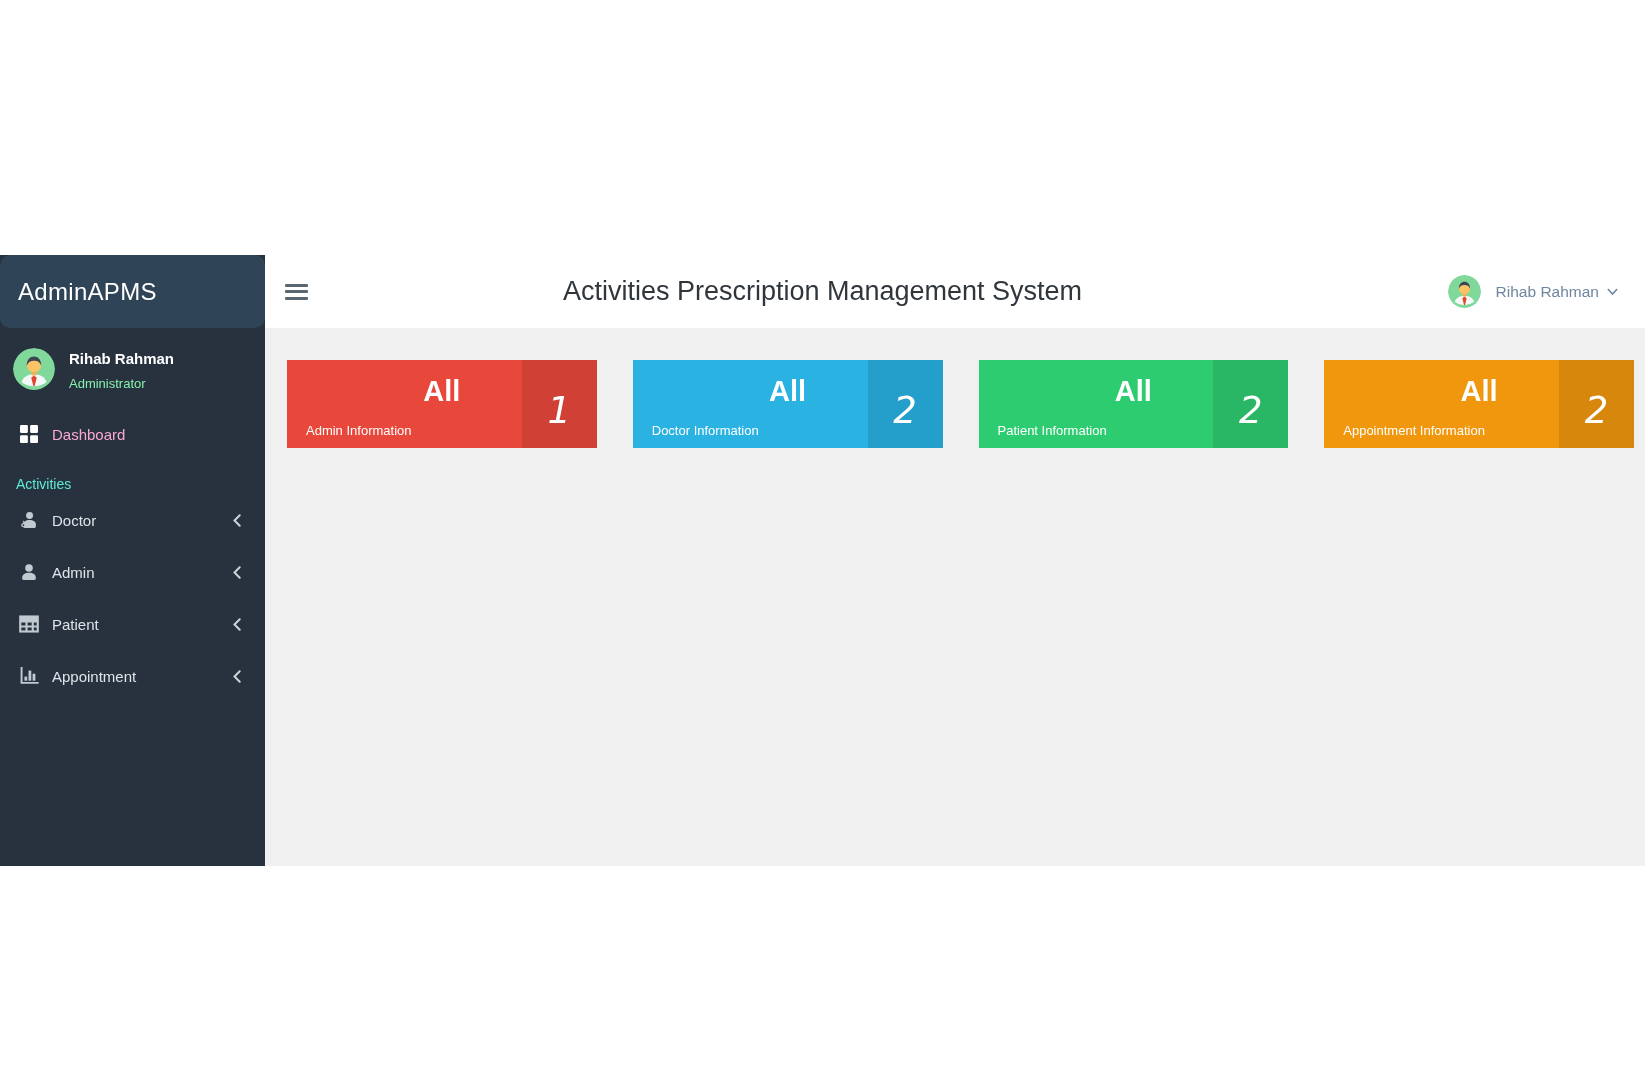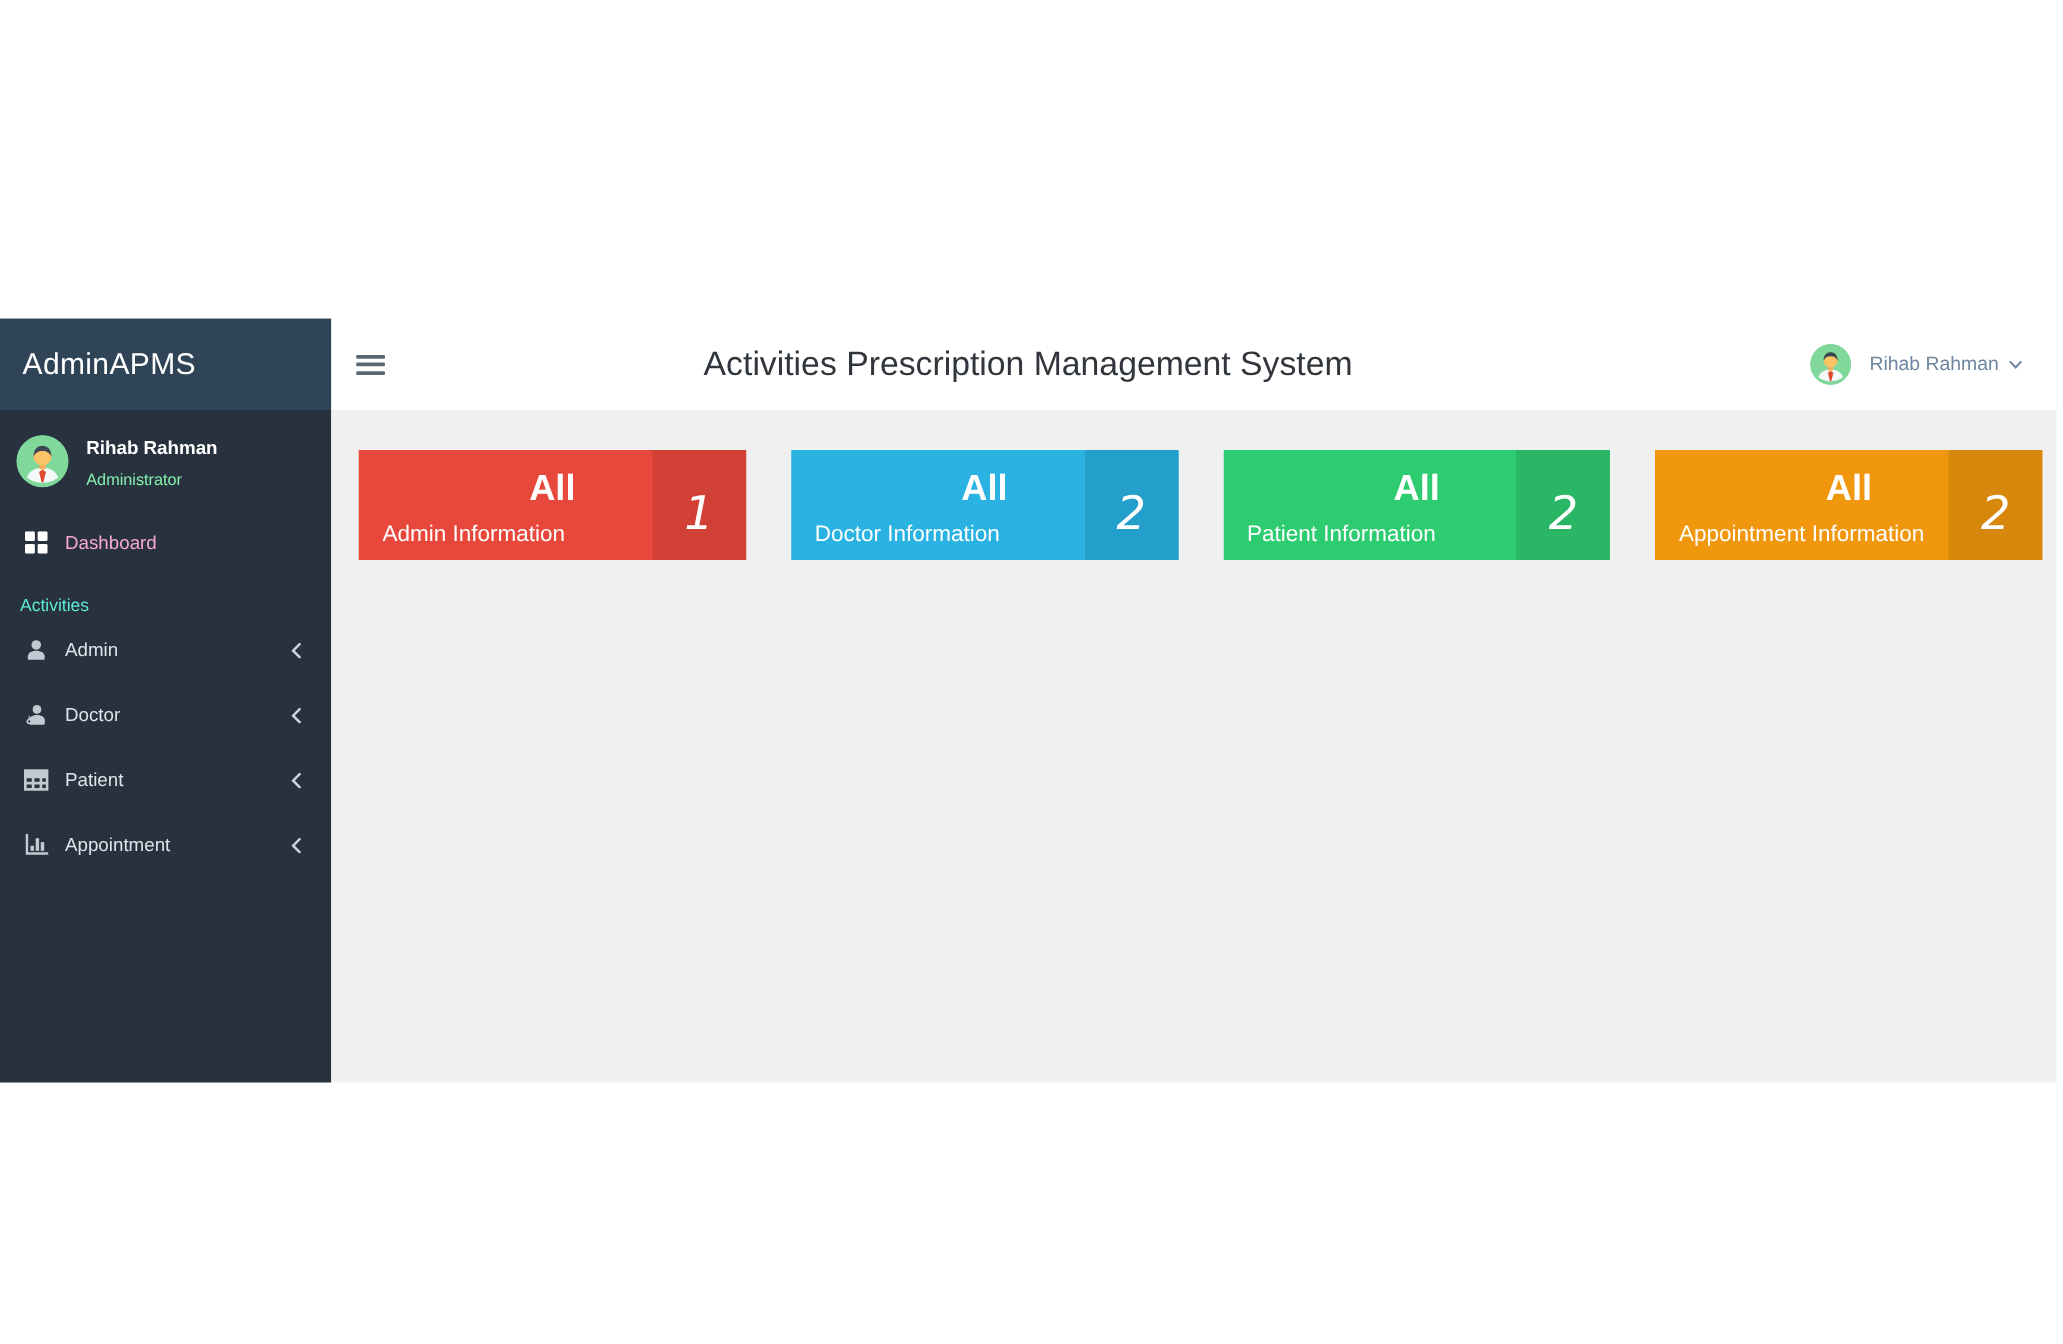--- a/index.html
+++ b/index.html
@@ -20,20 +20,21 @@
   .sidebar {
     position: absolute; left: 0; top: 0; bottom: 0; width: 265px;
     background: #27323e;
   }
   .brand {
     height: 73px; line-height: 73px;
     padding-left: 18px;
     color: #ffffff; font-size: 24px; letter-spacing: .3px;
     background: #2f4456;
     cursor: pointer;
+    border-radius: 10px;
   }
   .user-panel {
     display: flex; padding: 20px 12px 8px 13px;
   }
   .user-panel .avatar-wrap { width: 42px; height: 42px; flex: 0 0 42px; }
   .avatar-svg { width: 100%; height: 100%; display: block; border-radius: 50%; }
   .user-texts { margin-left: 14px; padding-top: 2px; }
   .user-name { color: #ffffff; font-size: 15px; font-weight: 700; }
   .user-role { color: #86efac; font-size: 13px; margin-top: 9px; }
 
@@ -108,21 +109,21 @@
   .info-card {
     position: relative; flex: 1; height: 88px;
     color: #ffffff; overflow: hidden; cursor: pointer;
   }
   .card-heading {
     text-align: center; font-size: 29px; font-weight: 700;
     line-height: 1; margin-top: 17px;
   }
   .card-label {
     position: absolute; left: 19px; bottom: 10px;
-    font-size: 18px;
+    font-size: 13px;
   }
   .card-band {
     position: absolute; right: 0; top: 0; bottom: 0; width: 75px;
     background: rgba(0,0,0,0.10);
     display: flex; align-items: center; justify-content: center;
   }
   .card-count {
     font-style: italic; font-size: 37px; line-height: 1;
     padding-top: 12px;
     font-family: "DejaVu Sans", sans-serif;
@@ -164,43 +165,43 @@
             </svg>
         </span>
         <span class="nav-label">Dashboard</span>
       </div>
 
       <div class="nav-section">Activities</div>
 
       <div class="nav-item">
         <span class="nav-icon">
           <svg viewBox="0 0 16 16" fill="currentColor">
-              <circle cx="8" cy="4.4" r="3.4"></circle>
-              <path d="M8 8.6c-3.6 0-6 1.7-6 4v1.4c0 .8.6 1 1.4 1h9.2c.8 0 1.4-.2 1.4-1v-1.4c0-2.3-2.4-4-6-4z"></path>
-            </svg>
-        </span>
-        <span class="nav-label">Admin</span>
-        <span class="nav-chevron">
-          <svg viewBox="0 0 8 13" fill="none" stroke="currentColor" stroke-width="2" stroke-linecap="round">
-              <path d="M6.7 1.3 L1.5 6.5 L6.7 11.7"></path>
-            </svg>
-        </span>
-      </div>
-
-      <div class="nav-item">
-        <span class="nav-icon">
-          <svg viewBox="0 0 16 16" fill="currentColor">
               <circle cx="8.5" cy="4" r="3.1"></circle>
               <path d="M8.5 8c-3.3 0-5.6 1.6-5.6 3.8v1.9c0 .7.6 1.3 1.3 1.3h8.6c.7 0 1.3-.6 1.3-1.3v-1.9C14.1 9.6 11.8 8 8.5 8z"></path>
               <circle cx="3" cy="12.6" r="1.9"></circle>
               <circle cx="3" cy="12.6" r="0.8" fill="#27323e"></circle>
               <path d="M2.6 8.6h.8v2.6h-.8z"></path>
             </svg>
         </span>
         <span class="nav-label">Doctor</span>
+        <span class="nav-chevron">
+          <svg viewBox="0 0 8 13" fill="none" stroke="currentColor" stroke-width="2" stroke-linecap="round">
+              <path d="M6.7 1.3 L1.5 6.5 L6.7 11.7"></path>
+            </svg>
+        </span>
+      </div>
+
+      <div class="nav-item">
+        <span class="nav-icon">
+          <svg viewBox="0 0 16 16" fill="currentColor">
+              <circle cx="8" cy="4.4" r="3.4"></circle>
+              <path d="M8 8.6c-3.6 0-6 1.7-6 4v1.4c0 .8.6 1 1.4 1h9.2c.8 0 1.4-.2 1.4-1v-1.4c0-2.3-2.4-4-6-4z"></path>
+            </svg>
+        </span>
+        <span class="nav-label">Admin</span>
         <span class="nav-chevron">
           <svg viewBox="0 0 8 13" fill="none" stroke="currentColor" stroke-width="2" stroke-linecap="round">
               <path d="M6.7 1.3 L1.5 6.5 L6.7 11.7"></path>
             </svg>
         </span>
       </div>
 
       <div class="nav-item">
         <span class="nav-icon">
           <svg viewBox="0 0 16 14" fill="none" stroke="currentColor" stroke-width="1.7">

